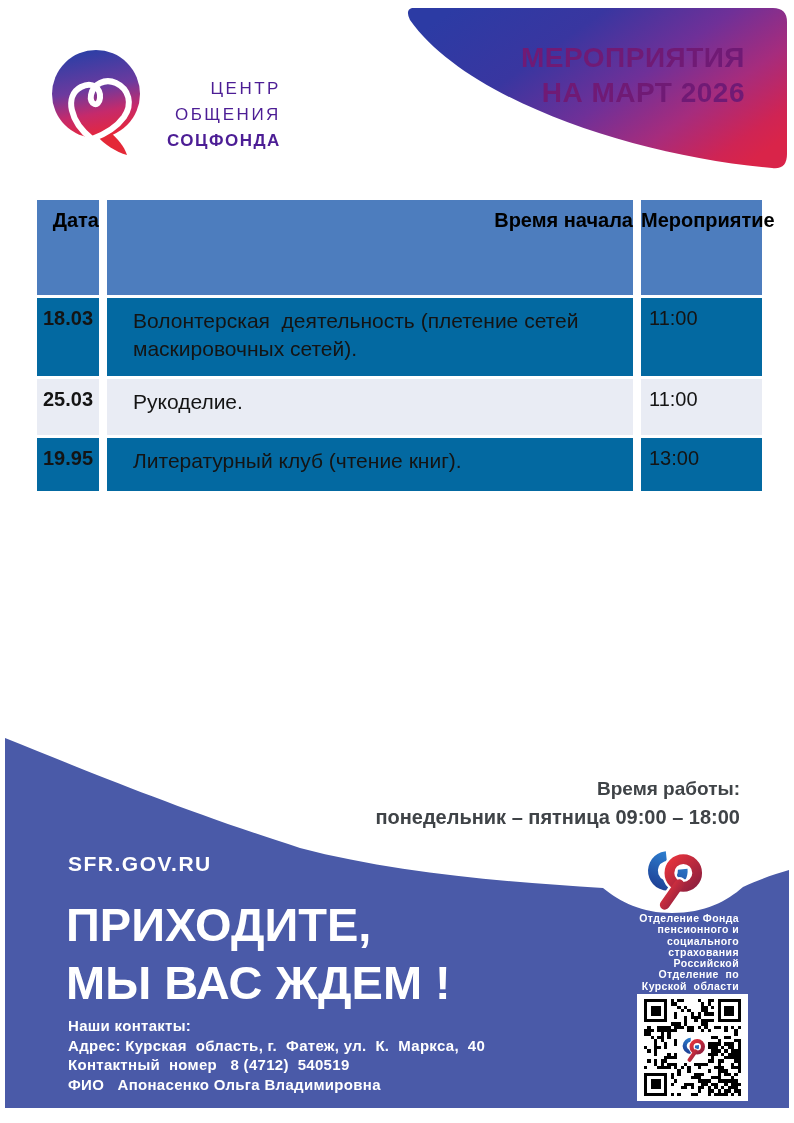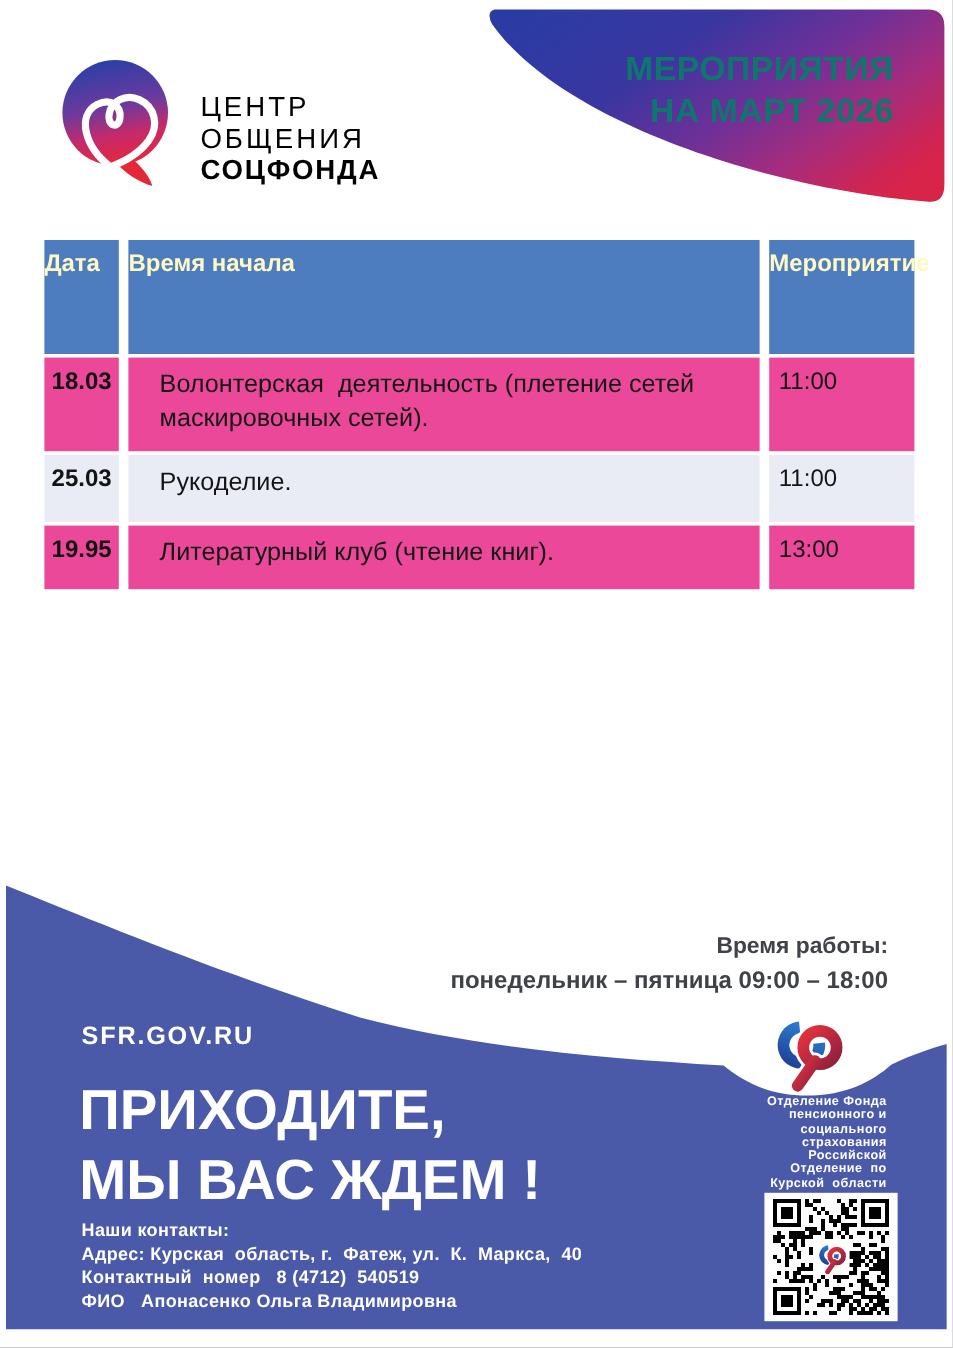--- a/index.html
+++ b/index.html
@@ -4,41 +4,41 @@
 <style>
   * { margin:0; padding:0; box-sizing:border-box; }
   body { background:#888; font-family:"Liberation Sans", sans-serif; }
   .page {
     position:relative; width:794px; height:1123px; margin:0 auto;
     background:#ffffff; overflow:hidden;
   }
 
   
   .logo-mark { position:absolute; left:50px; top:42px; width:92px; height:120px; }
-  .logo-text { position:absolute; left:167px; top:76px; color:#000000;
-               font-size:23px; line-height:26px; letter-spacing:2.5px; }
+  .logo-text { position:absolute; left:167px; top:76px; color:#4c1d95;
+               font-size:17px; line-height:26px; letter-spacing:2.5px;text-align:right; }
   .logo-text .l3 { font-weight:bold; letter-spacing:1.5px; }
 
   
   .banner-svg { position:absolute; left:0; top:0; width:794px; height:200px; }
   .banner-text { position:absolute; top:40px; right:49px; text-align:right;
-                 color:#0f766e; font-weight:bold; font-size:28px; line-height:35px;
+                 color:#701a75; font-weight:bold; font-size:28px; line-height:35px;
                  letter-spacing:0.5px; }
 
   
   .events-table {
     position:absolute; left:37px; top:200px;
     display:grid;
     grid-template-columns:62px 526px 121px;
     grid-template-rows:95px 78px 56px 53px;
     column-gap:8px; row-gap:3px;
   }
-  .th { background:#4d7dbe; color:#fef9c3; font-weight:bold; font-size:20px;
-        text-align:left; padding-top:7px; line-height:26px; }
-  .cell-a { background:#ec4899; }
+  .th { background:#4d7dbe; color:#000000; font-weight:bold; font-size:20px;
+        text-align:right; padding-top:7px; line-height:26px; }
+  .cell-a { background:#0369a1; }
   .cell-b { background:#e9ecf4; }
   .date-cell { font-weight:bold; color:#141414; font-size:20px; text-align:center; padding-top:9px; }
   .event-cell { color:#141414; font-size:21px; line-height:1.35;
                 padding:9px 17px 0 26px; white-space:pre-wrap; }
   .time-cell { color:#141414; font-size:20px; padding:9px 0 0 8px; }
 
   
   .work-hours { position:absolute; right:54px; top:776px; text-align:right;
                 color:#3f4347; font-weight:bold; }
   .work-hours .wh-label { font-size:19px; line-height:26px; }

